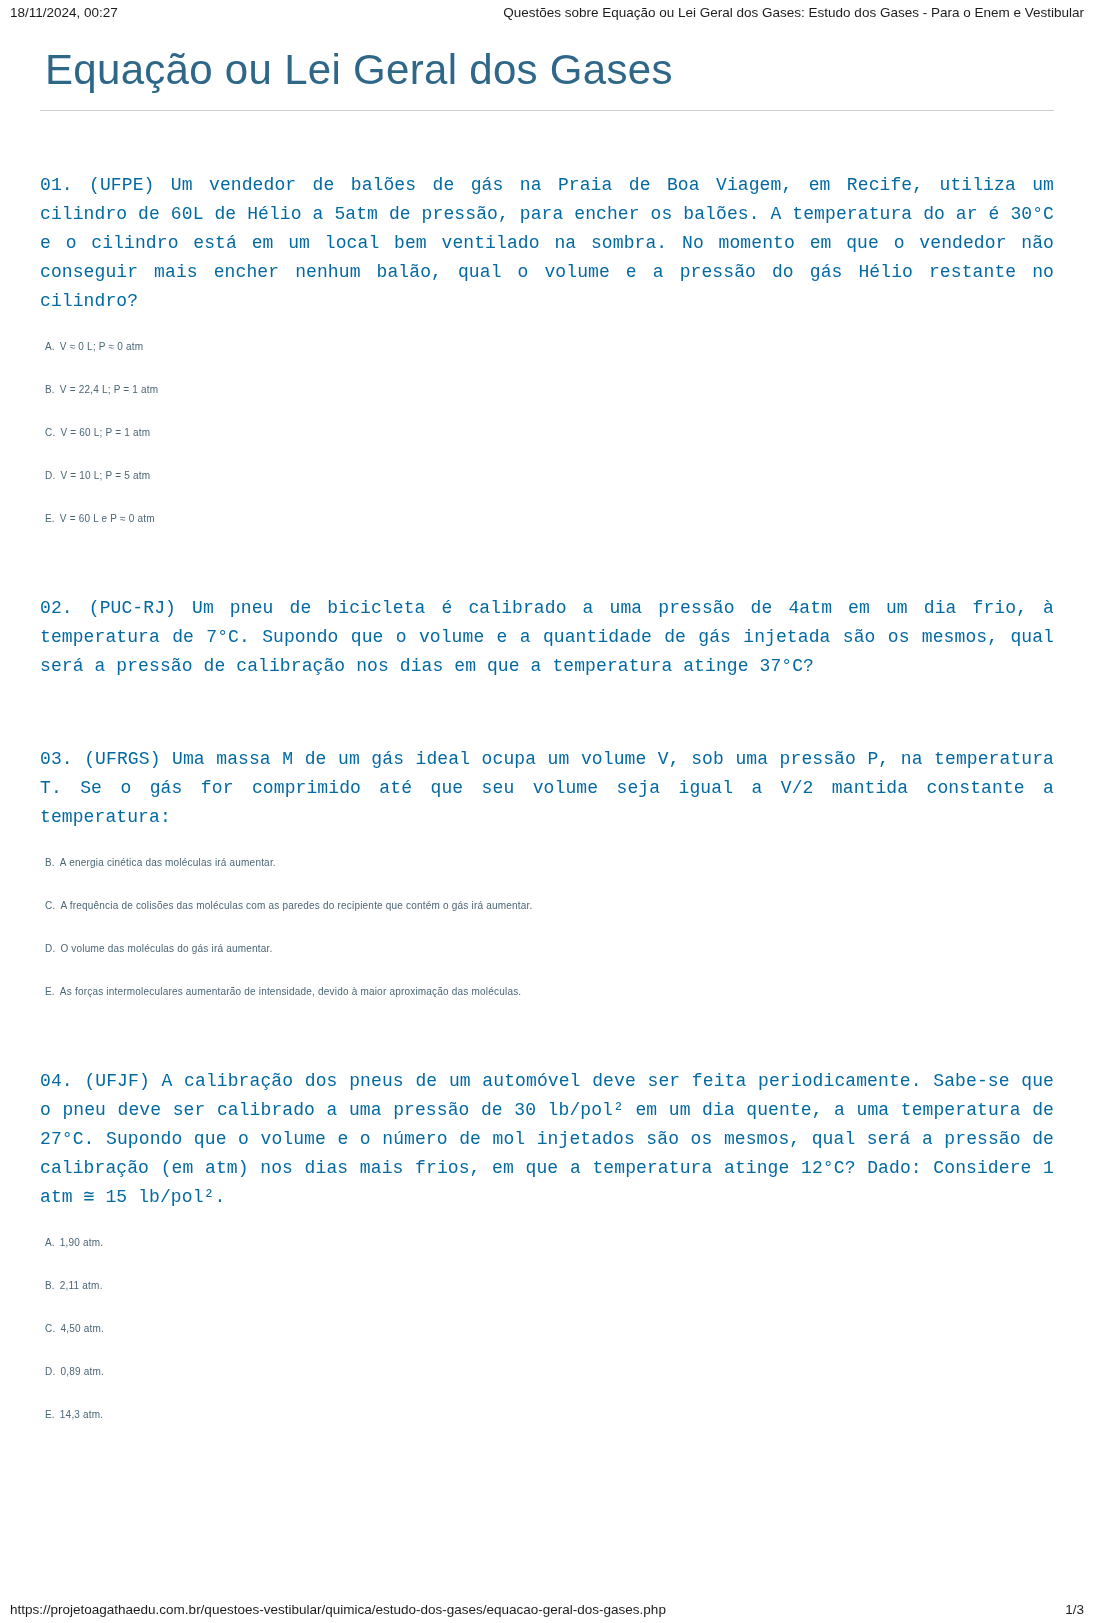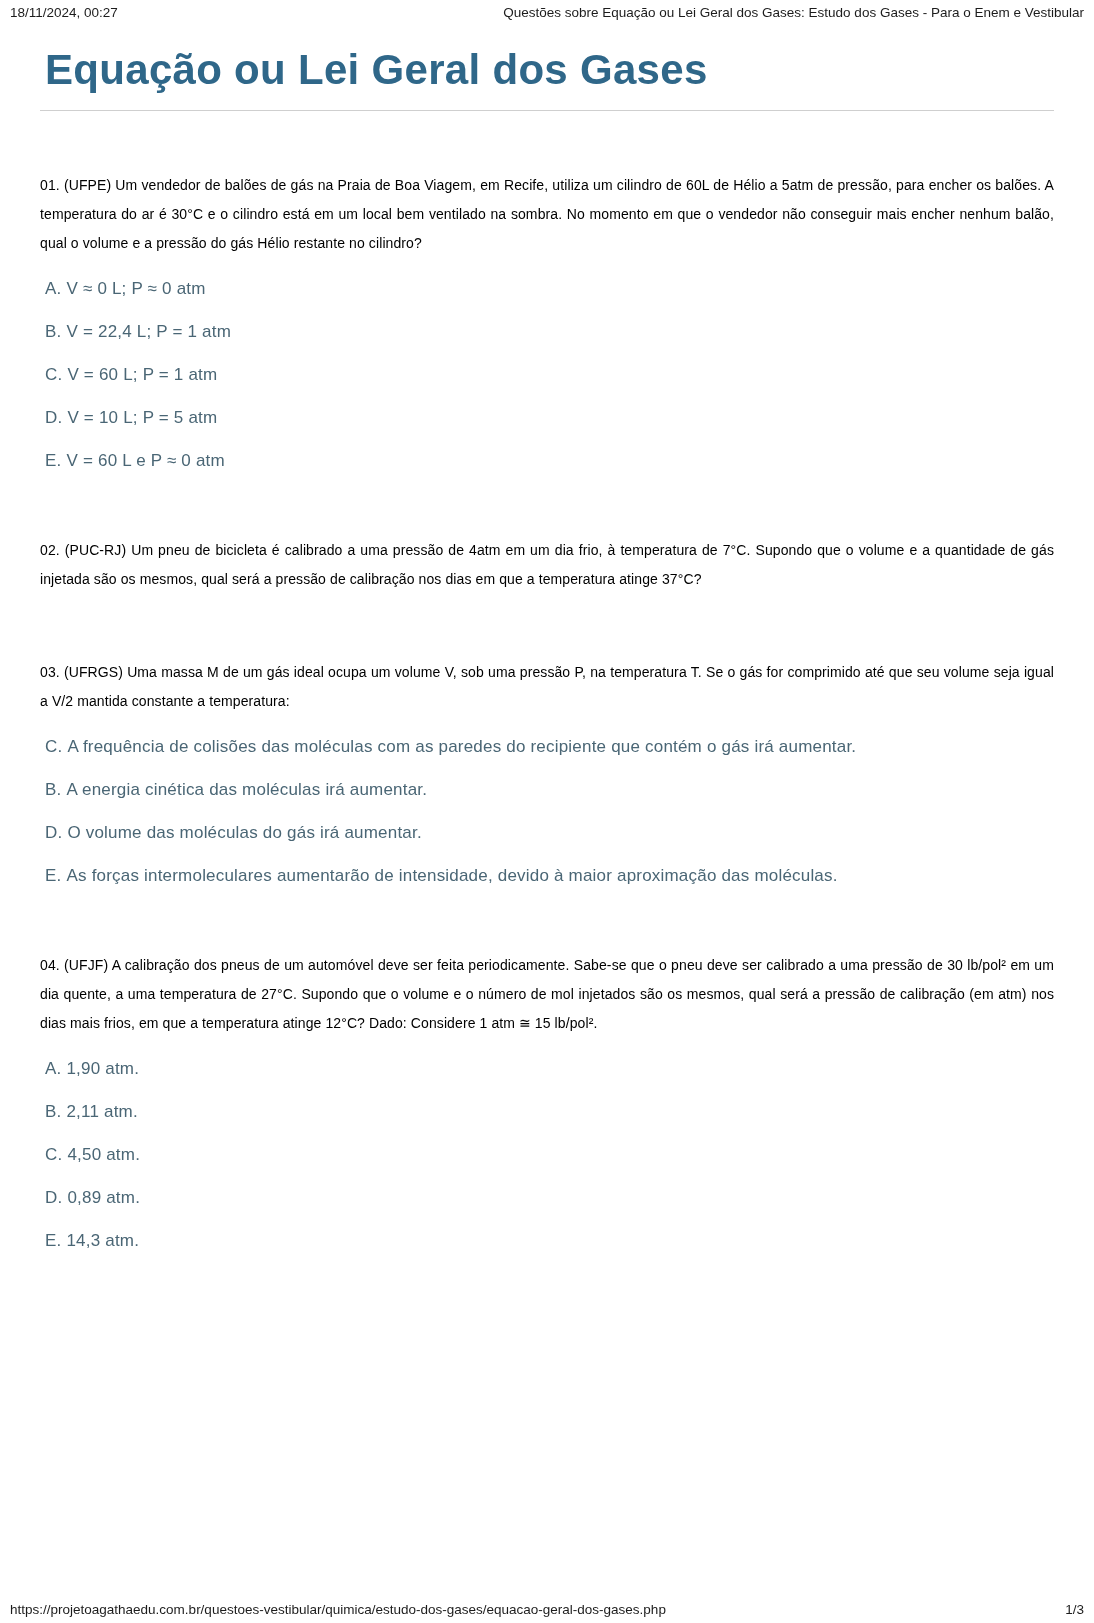--- a/index.html
+++ b/index.html
@@ -21,46 +21,47 @@
     color: #1c1c1c;
   }
   .header-date { position: absolute; left: 0; top: 0; }
   .header-doc-title { position: absolute; left: 0; right: 0; top: 0; text-align: right; }
 
   
   .content { padding: 46px 40px 90px 40px; }
 
   .page-title {
     font-size: 42px;
-    font-weight: 700;
+    font-weight: 400;
     color: #2f6789;
     letter-spacing: 0.3px;
     padding-left: 5px;
   }
   .title-rule {
     border: none;
     border-top: 1px solid #cfcfcf;
     margin-top: 16px;
   }
 
   .question { margin-top: 64px; }
   .question.first { margin-top: 60px; }
 
   .q-text {
-    font-size: 14px;
+    font-size: 18px;
     line-height: 29px;
-    color: #000000;
+    color: #0369a1;
     text-align: justify;
     letter-spacing: 0.1px;
+    font-family: Liberation Mono, monospace;
   }
 
   .options { margin-top: 20px; padding-left: 5px; }
   .option {
     margin-bottom: 21px;
-    font-size: 17px;
+    font-size: 10px;
     line-height: 22px;
     color: #4a6675;
     letter-spacing: 0.2px;
   }
   .opt-letter { margin-right: 5px; }
 
   
   .print-footer {
     position: absolute;
     bottom: 6px; left: 10px; right: 10px;
@@ -107,24 +108,24 @@
     </section>
 
     <section class="question">
       <p class="q-text">02. (PUC-RJ) Um pneu de bicicleta é calibrado a uma pressão de 4atm em um dia frio, à temperatura de 7°C. Supondo que o volume e a quantidade de gás injetada são os mesmos, qual será a pressão de calibração nos dias em que a temperatura atinge 37°C?</p>
     </section>
 
     <section class="question">
       <p class="q-text">03. (UFRGS) Uma massa M de um gás ideal ocupa um volume V, sob uma pressão P, na temperatura T. Se o gás for comprimido até que seu volume seja igual a V/2 mantida constante a temperatura:</p>
       <div class="options">
         <div class="option">
-          <span class="opt-letter">C.</span><span class="opt-text">A frequência de colisões das moléculas com as paredes do recipiente que contém o gás irá aumentar.</span>
+          <span class="opt-letter">B.</span><span class="opt-text">A energia cinética das moléculas irá aumentar.</span>
         </div>
         <div class="option">
-          <span class="opt-letter">B.</span><span class="opt-text">A energia cinética das moléculas irá aumentar.</span>
+          <span class="opt-letter">C.</span><span class="opt-text">A frequência de colisões das moléculas com as paredes do recipiente que contém o gás irá aumentar.</span>
         </div>
         <div class="option">
           <span class="opt-letter">D.</span><span class="opt-text">O volume das moléculas do gás irá aumentar.</span>
         </div>
         <div class="option">
           <span class="opt-letter">E.</span><span class="opt-text">As forças intermoleculares aumentarão de intensidade, devido à maior aproximação das moléculas.</span>
         </div>
       </div>
     </section>
 

